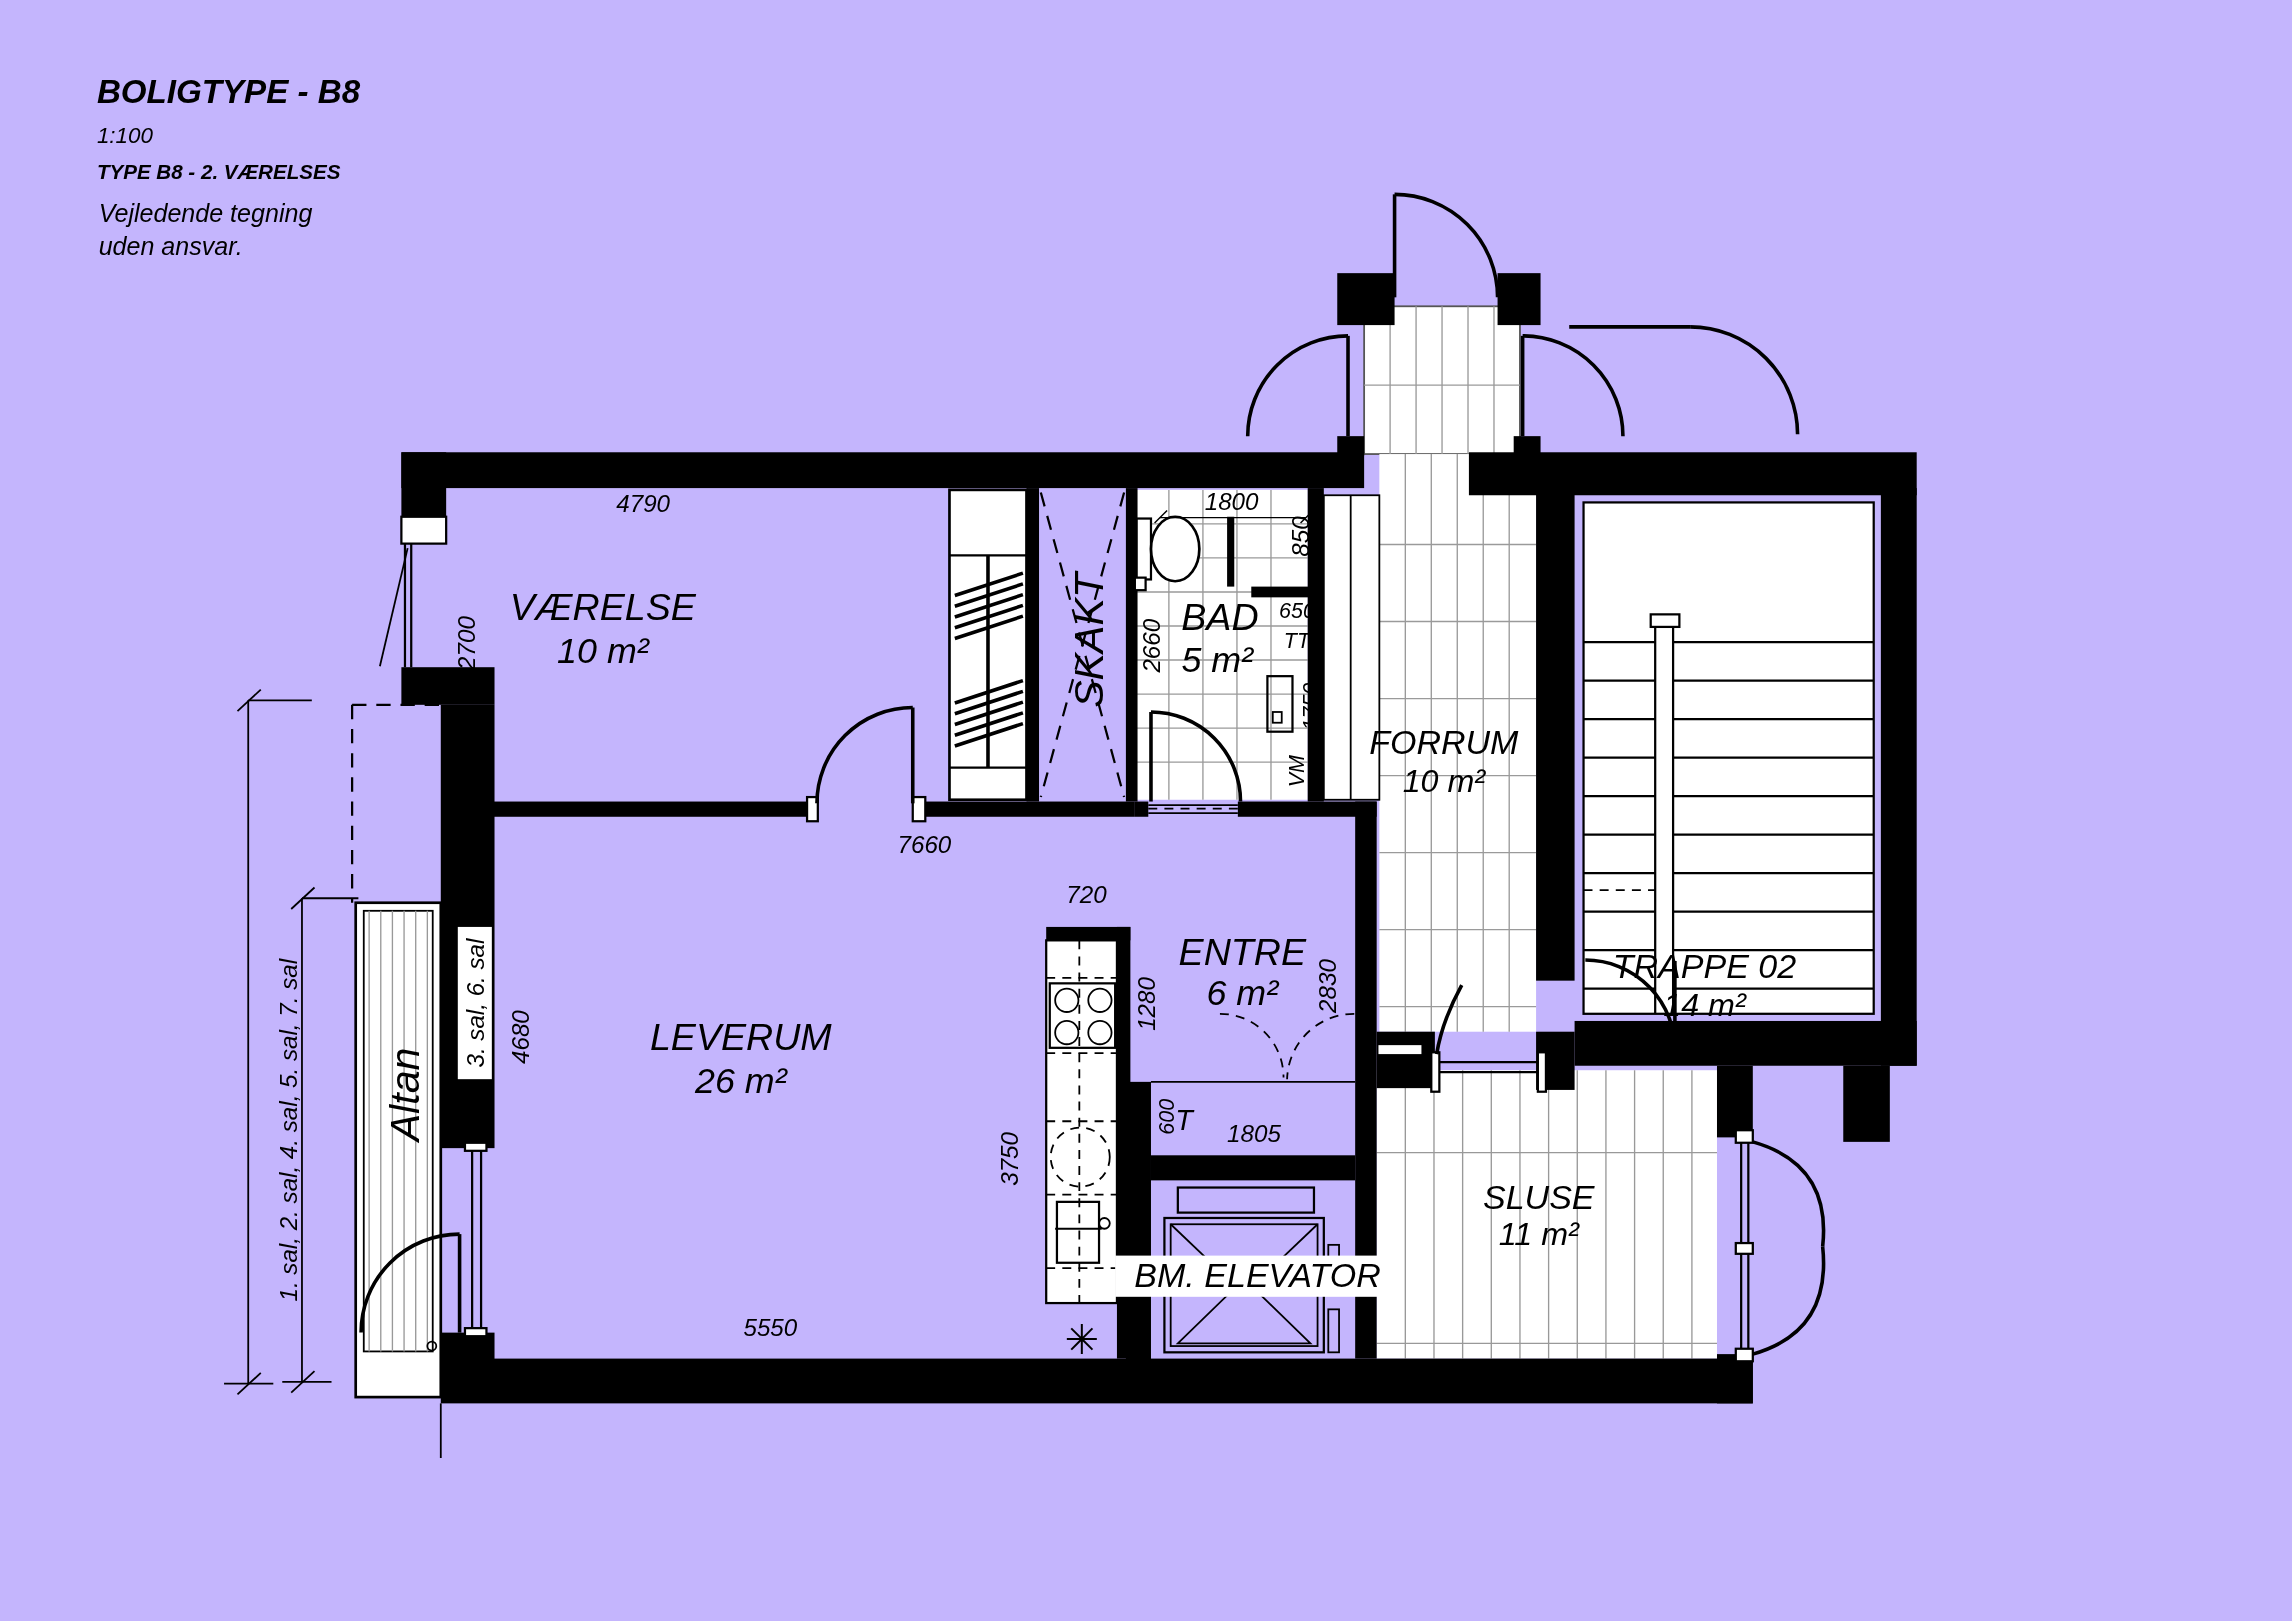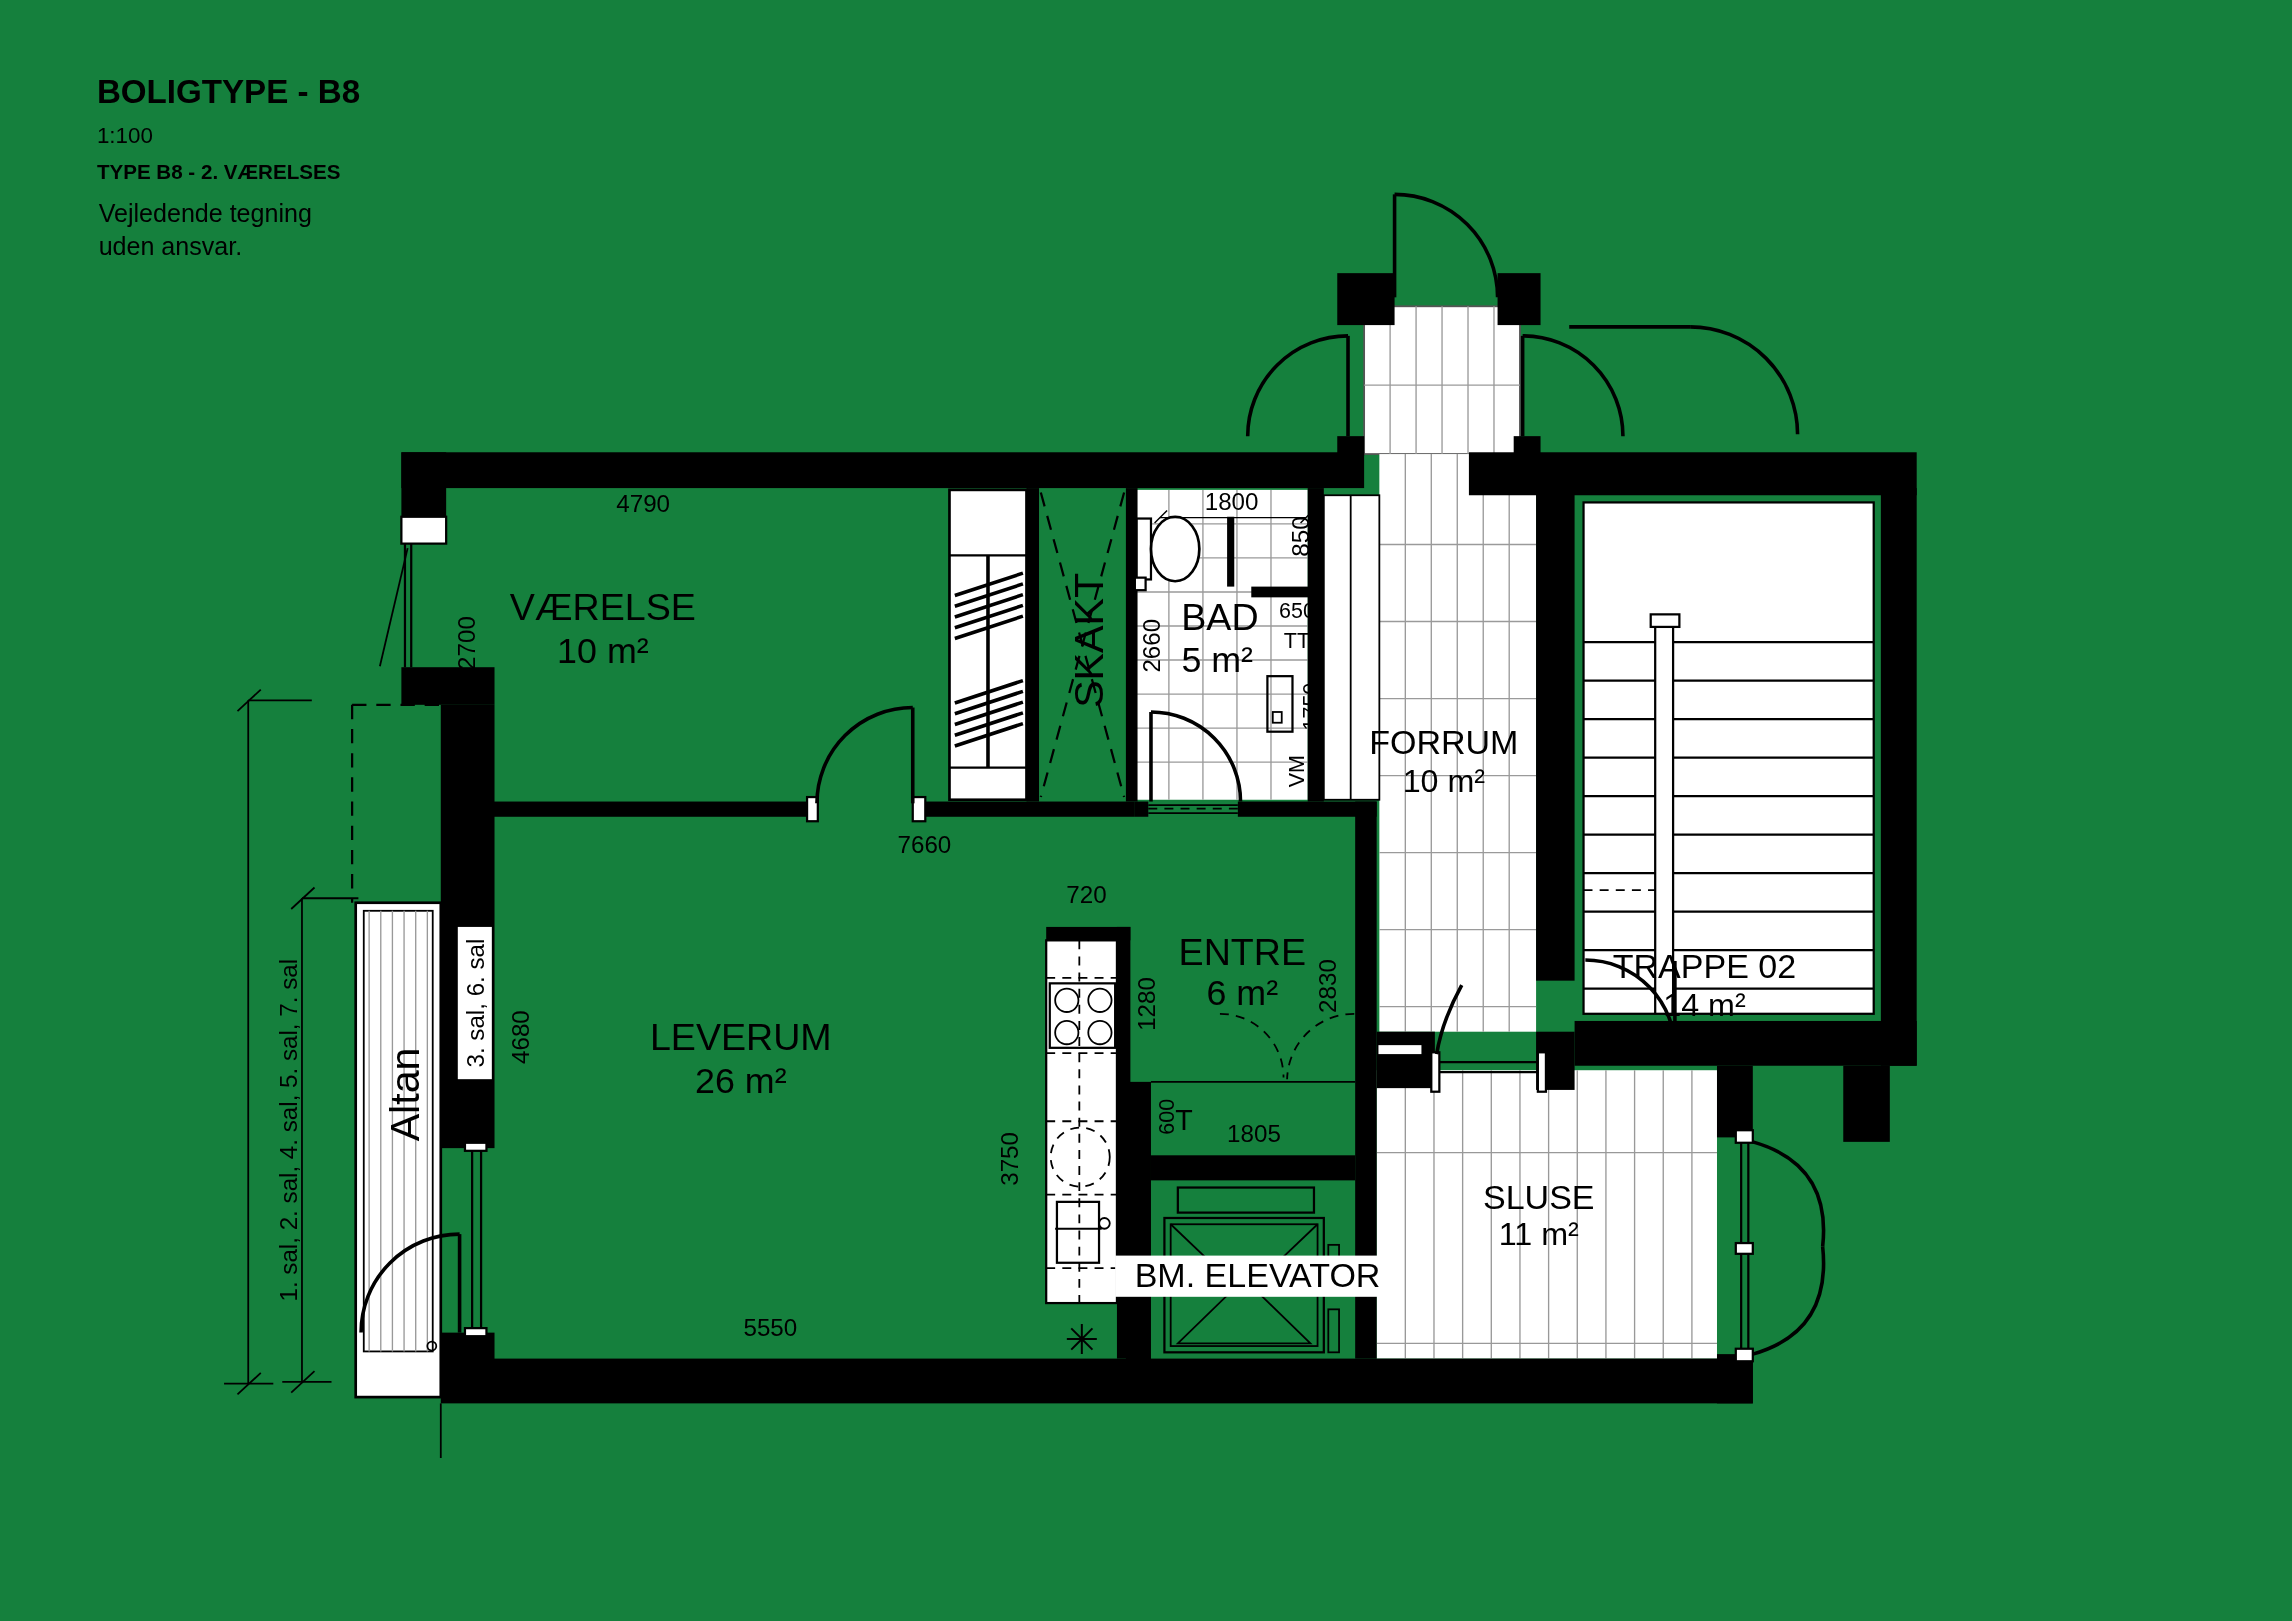--- a/index.html
+++ b/index.html
@@ -1,16 +1,16 @@
 <!DOCTYPE html>
 <html style="font-size:14.3px"><head>
 <meta charset="utf-8">
 <style>
   html,body{margin:0;padding:0;background:#fff;}
-  .page{width:2293px;height:1621px;position:relative;background:#15803d;font-family:"Liberation Sans",sans-serif;}
+  .page{width:2293px;height:1621px;position:relative;background:#c4b5fd;font-family:"Liberation Sans",sans-serif;font-style:italic;}
   svg{display:block;}
   .wall{fill:#000;stroke:none;}
   .thin{fill:none;stroke:#000;stroke-width:2.5;}
   .thin2{fill:none;stroke:#000;stroke-width:2;}
   .thick{fill:none;stroke:#000;stroke-width:4;}
   .tile{stroke:#9a9a9a;stroke-width:1.5;}
   .plank{stroke:#999;stroke-width:1.5;}
   .dash{fill:none;stroke:#000;stroke-width:2.5;stroke-dasharray:16 11;}
   .dashthin{fill:none;stroke:#000;stroke-width:2;stroke-dasharray:10 8;}
   .whitebox{fill:#fff;stroke:#000;stroke-width:2.5;}

